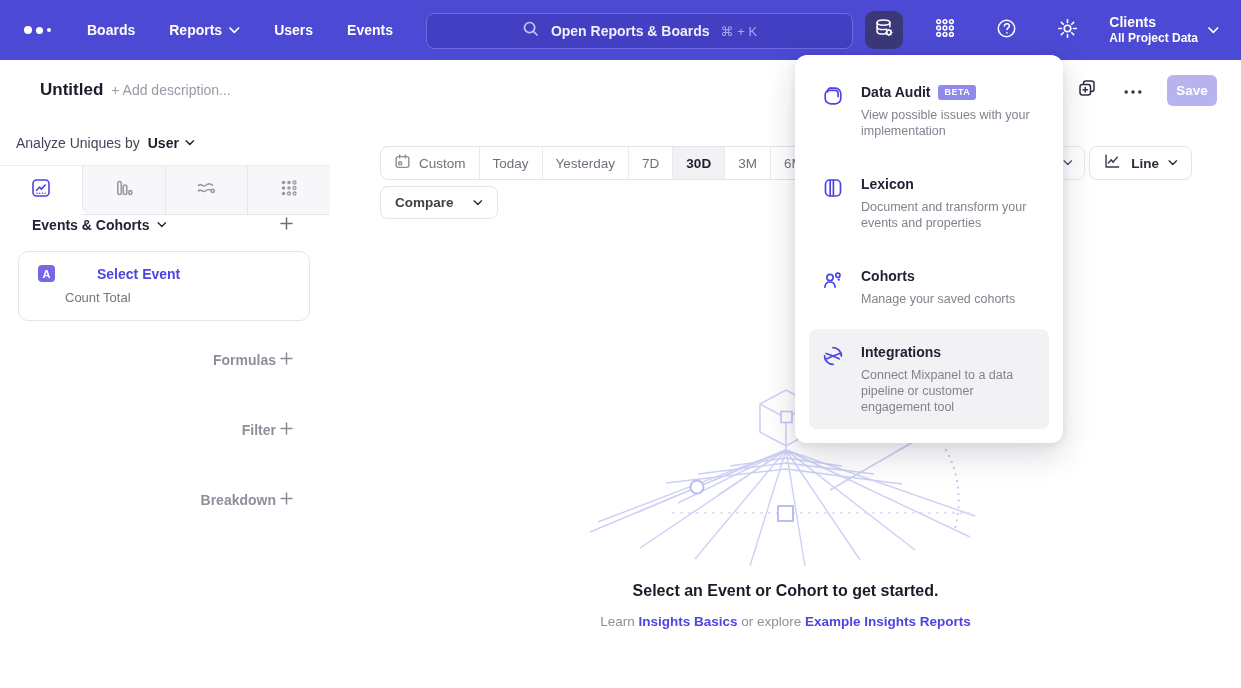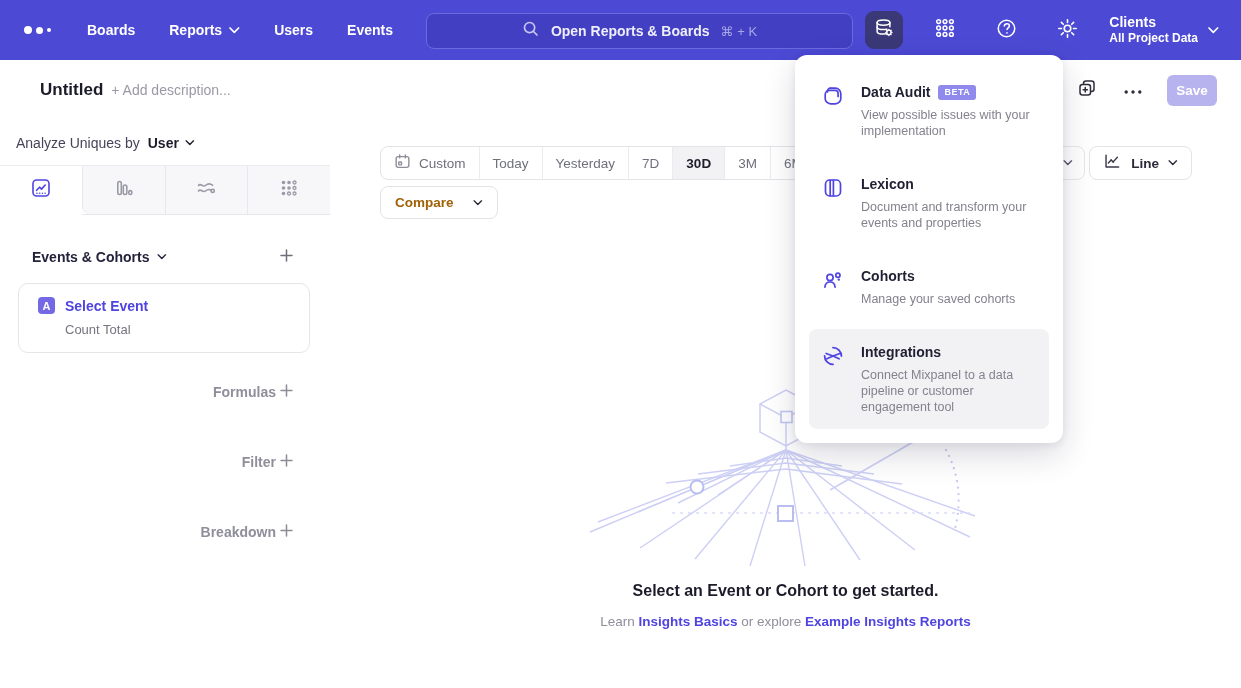--- a/index.html
+++ b/index.html
@@ -39,41 +39,41 @@
   
   .sidebar{position:absolute;left:0;top:120px;bottom:0;width:330px;border-right:1px solid #E6E6EB;background:#fff;}
   .an-row{height:45px;display:flex;align-items:center;padding-left:16px;font-size:14px;color:#45445A;}
   .an-val{margin-left:8px;font-weight:700;color:#1D1C2C;display:flex;align-items:center;gap:6px;cursor:pointer;}
   .tabs{height:48px;display:flex;border-top:1px solid #ECECF1;border-bottom:1px solid #E6E6EB;}
   .tab{flex:1;display:grid;place-items:center;background:#F7F7F9;cursor:pointer;position:relative;color:#9A9AA6;}
   .tab + .tab{border-left:1px solid #E7E7EC;}
   .tab.active{background:#fff;color:#4F44E0;border-left:none;}
   .tab.active::after{content:"";position:absolute;left:0;right:0;bottom:-1px;height:1px;background:#fff;}
   .tab:nth-child(2){border-bottom-left-radius:8px;}
-  .ec-head{margin-top:32px;padding:0 34px 0 32px;display:flex;align-items:center;justify-content:space-between;}
+  .ec-head{padding:0 34px 0 32px;display:flex;align-items:center;justify-content:space-between;}
   .ec-label{font-size:14px;font-weight:700;color:#23223A;display:flex;align-items:center;gap:8px;cursor:pointer;}
   .plus-btn{display:grid;place-items:center;width:20px;height:20px;cursor:pointer;}
   .event-card{margin:16px 20px 0 18px;border:1px solid #E5E5EA;border-radius:10px;padding:13px 0 15px;cursor:pointer;background:#fff;}
   .ev-row1{display:flex;align-items:center;padding-left:19px;gap:10px;}
   .ev-badge{width:17px;height:17px;background:#7468E4;border-radius:4px;color:#fff;font-size:11px;font-weight:700;display:grid;place-items:center;}
-  .ev-title{font-size:14px;font-weight:600;color:#4F44E0;}
+  .ev-title{font-size:14px;font-weight:600;color:#4F44E0;margin-left:32px;}
   .ev-sub{margin:8px 0 0 46px;font-size:13px;color:#75747F;}
   .sb-sections{margin-top:4px;}
   .sb-row{height:70px;display:flex;align-items:center;justify-content:flex-end;padding:0 34px 0 32px;}
   .sb-row .lb{font-size:14px;font-weight:700;color:#8F8E9B;}
 
   
   .main{position:absolute;left:330px;top:120px;right:0;bottom:0;background:#fff;}
   .seg-ctl{position:absolute;left:50px;top:26px;height:32px;display:inline-flex;align-items:stretch;
     border:1px solid #E3E3E8;border-radius:8px;background:#fff;overflow:hidden;}
   .seg{display:flex;align-items:center;gap:8px;padding:0 13px;font-size:13.5px;color:#70707C;cursor:pointer;white-space:nowrap;}
   .seg + .seg{border-left:1px solid #EBEBEF;}
   .seg.sel{background:#F2F2F4;color:#1E1D2B;font-weight:700;}
   .compare-btn{position:absolute;left:50px;top:66px;height:31px;border:1px solid #E3E3E8;border-radius:8px;
-    background:#fff;display:flex;align-items:center;gap:19px;padding:0 14px;font-size:13.5px;font-weight:600;color:#a16207;cursor:pointer;}
+    background:#fff;display:flex;align-items:center;gap:19px;padding:0 14px;font-size:13.5px;font-weight:600;color:#404040;cursor:pointer;}
   .ghost-dd{position:absolute;right:156px;top:26px;width:90px;height:32px;border:1px solid #E8E8EC;border-radius:8px;
     background:#fff;display:flex;align-items:center;justify-content:flex-end;padding-right:11px;color:#55546A;cursor:pointer;}
   .line-btn{position:absolute;right:49px;top:26px;height:32px;border:1px solid #E3E3E8;border-radius:8px;background:#fff;
     display:flex;align-items:center;gap:9px;padding:0 13px;font-size:13.5px;font-weight:600;color:#2B2A3A;cursor:pointer;}
   .wire{position:absolute;left:250px;top:240px;width:420px;height:210px;}
   .es-head{position:absolute;left:0;right:0;top:462px;text-align:center;font-size:16px;font-weight:700;color:#1C1B29;}
   .es-links{position:absolute;left:0;right:0;top:494px;text-align:center;font-size:13.5px;color:#8F8E9B;}
   .es-links a{color:#4F44E0;font-weight:600;text-decoration:none;cursor:pointer;}
 
   

